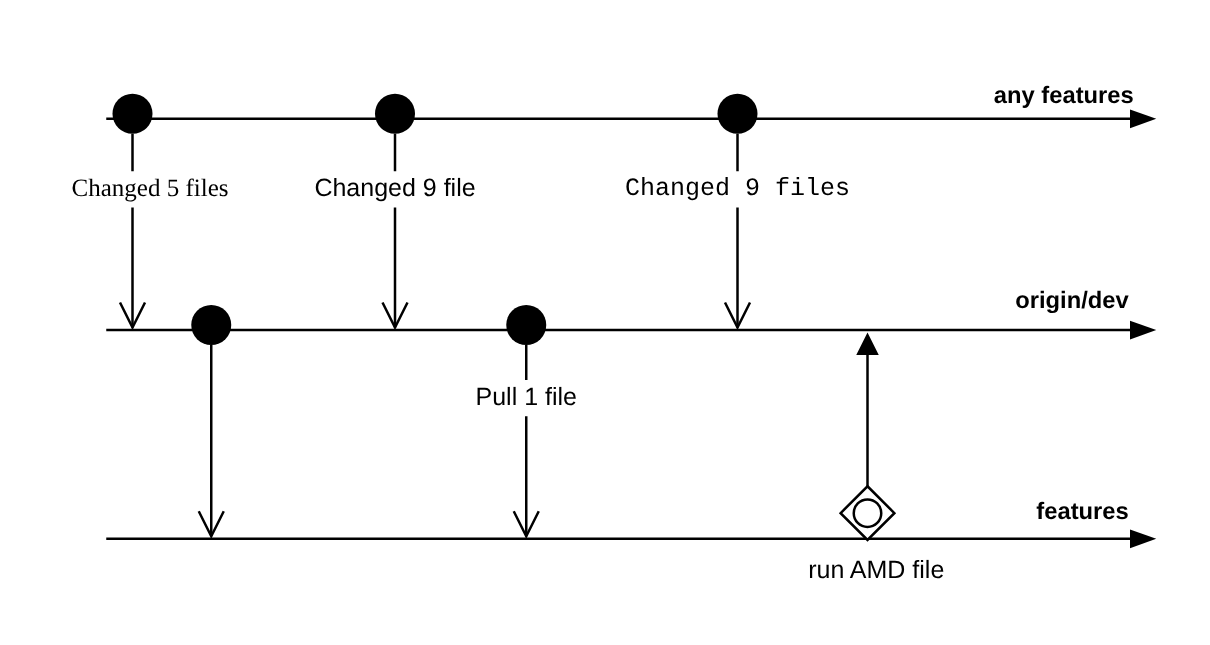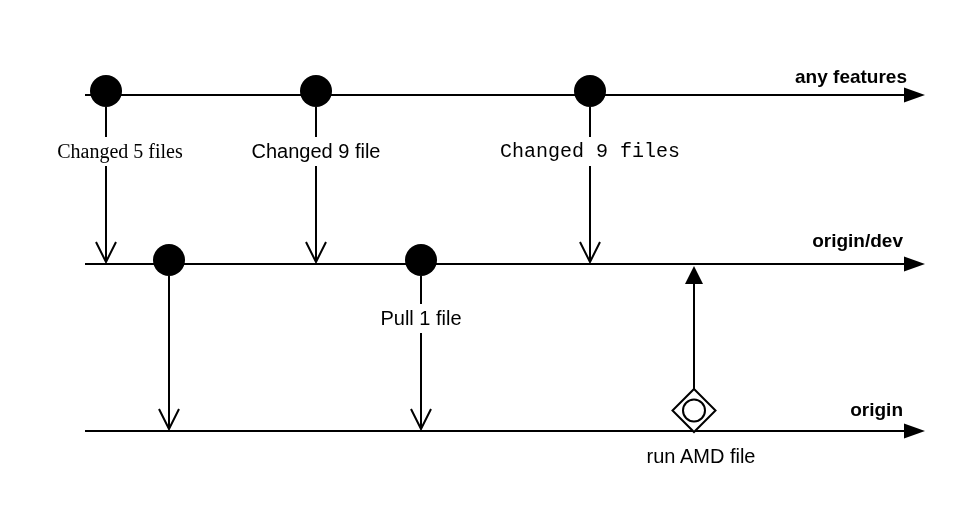--- a/index.html
+++ b/index.html
@@ -113,15 +113,15 @@
   </svg>
 
   <div class="lbl lbl-changed-5">Changed 5 files</div>
   <div class="lbl lbl-changed-1">Changed 9 file</div>
   <div class="lbl lbl-changed-9">Changed 9 files</div>
   <div class="lbl lbl-pull-1">Pull 1 file</div>
   <div class="lbl task-lbl lbl-task">run AMD file</div>
 
   <div class="branch-lbl branch-any">any features</div>
   <div class="branch-lbl branch-origin">origin/dev</div>
-  <div class="branch-lbl branch-feature">origin</div>
+  <div class="branch-lbl branch-feature">features</div>
 
 </div>
 
 </body></html>

